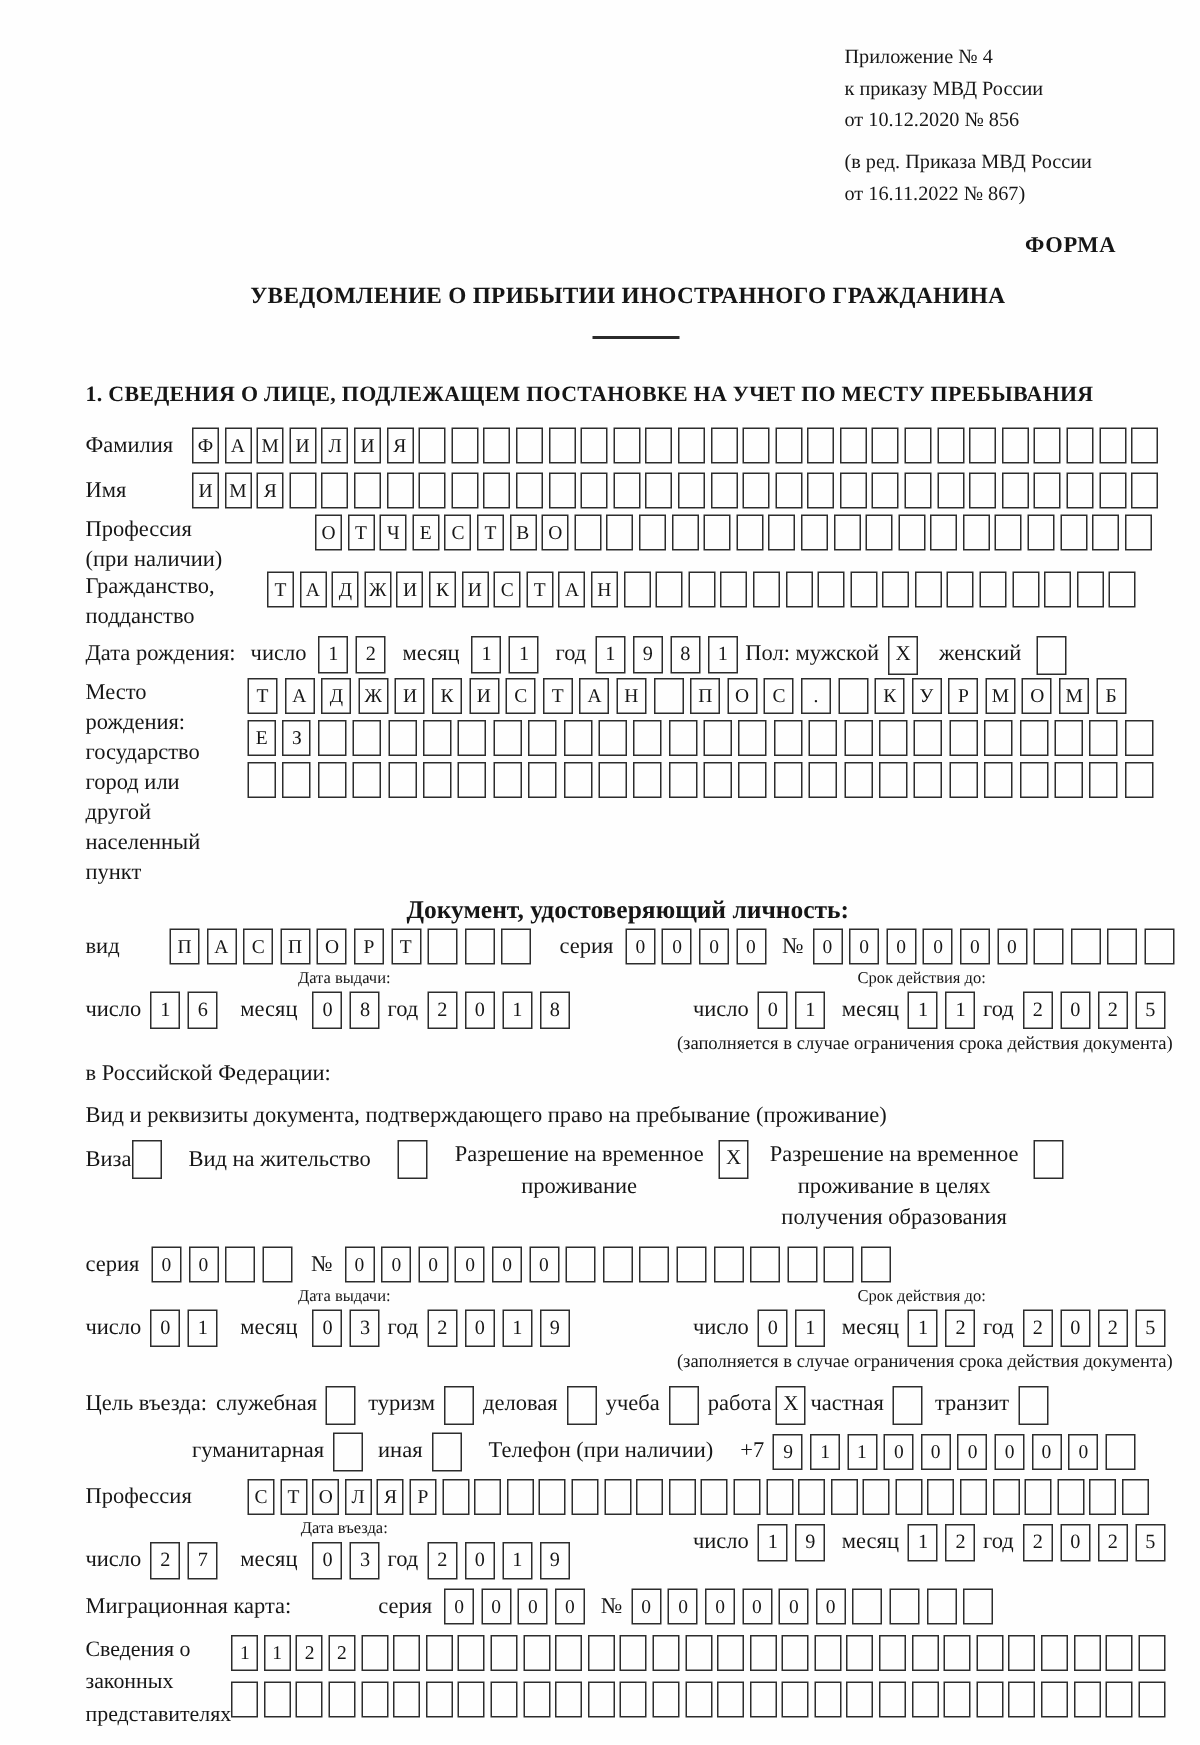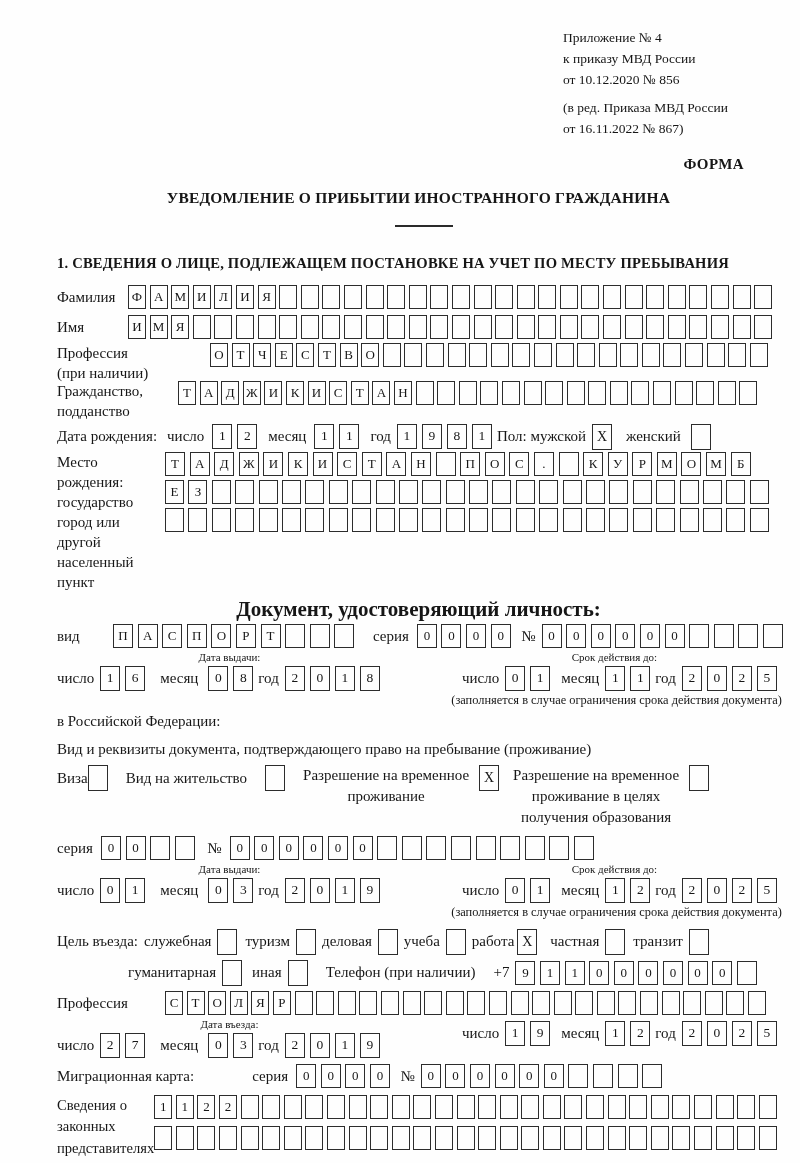--- a/index.html
+++ b/index.html
@@ -21,21 +21,21 @@
   .cells{display:flex;flex-wrap:nowrap}
   .cell{box-sizing:border-box;flex:0 0 auto;width:18px;height:24px;border:1.6px solid #2c2c2c;margin-right:3.6px;display:flex;align-items:center;justify-content:center;font-size:13px}
   .wide .cell{width:20px;margin-right:4.6px}
   .mwide .cell{width:19px;margin-right:4.4px}
   .date .cell{width:20px;height:25px;margin-right:5px;font-size:13.5px}
   .cbox{box-sizing:border-box;flex:0 0 auto;display:inline-flex;width:20px;height:26px;border:1.6px solid #2c2c2c;align-items:center;justify-content:center;font-size:14px;vertical-align:middle}
 
   .w71{width:71px}.w121{width:121px}.w153{width:153px}.w108{width:108px}.w56{width:56px}
   .ml6{margin-left:6px}.ml8{margin-left:8px}.ml10{margin-left:10px}.ml14{margin-left:14px}.ml18{margin-left:18px}
 
-  .center-bold{text-align:center;font-weight:bold;font-size:21px;margin-top:5px}
+  .center-bold{text-align:center;font-weight:bold;font-size:17px;margin-top:5px}
 
   .dcols{display:flex;margin-top:3px}
   .dcol1{flex:0 0 390px}
   .dcol2{flex:1}
   .dhead{font-size:11px;text-align:center}
   .dhead.c1{width:345px}
   .drow{display:flex;align-items:center;margin-top:3px}
   .dnote{font-size:12.4px;text-align:right;margin-top:2px;white-space:nowrap}
 
   .plain{font-size:15px;line-height:23px;margin-top:5px}
@@ -522,21 +522,21 @@
     <span class="ml6">служебная</span>
     <span class="cbox"></span>
     <span class="ml8">туризм</span>
     <span class="cbox"></span>
     <span class="ml6">деловая</span>
     <span class="cbox"></span>
     <span class="ml6">учеба</span>
     <span class="cbox"></span>
     <span class="ml6">работа</span>
     <span class="cbox" style="margin-left:3px">X</span>
-    <span style="margin-left:13px">частная</span>
+    <span style="margin-left:3px">частная</span>
     <span class="cbox"></span>
     <span class="ml8">транзит</span>
     <span class="cbox"></span>
   </div>
   <div class="purpose" style="margin-top:5px;padding-left:71px">
     <span>гуманитарная</span>
     <span class="cbox"></span>
     <span class="ml10">иная</span>
     <span class="cbox"></span>
     <span class="ml18">Телефон (при наличии)</span>

